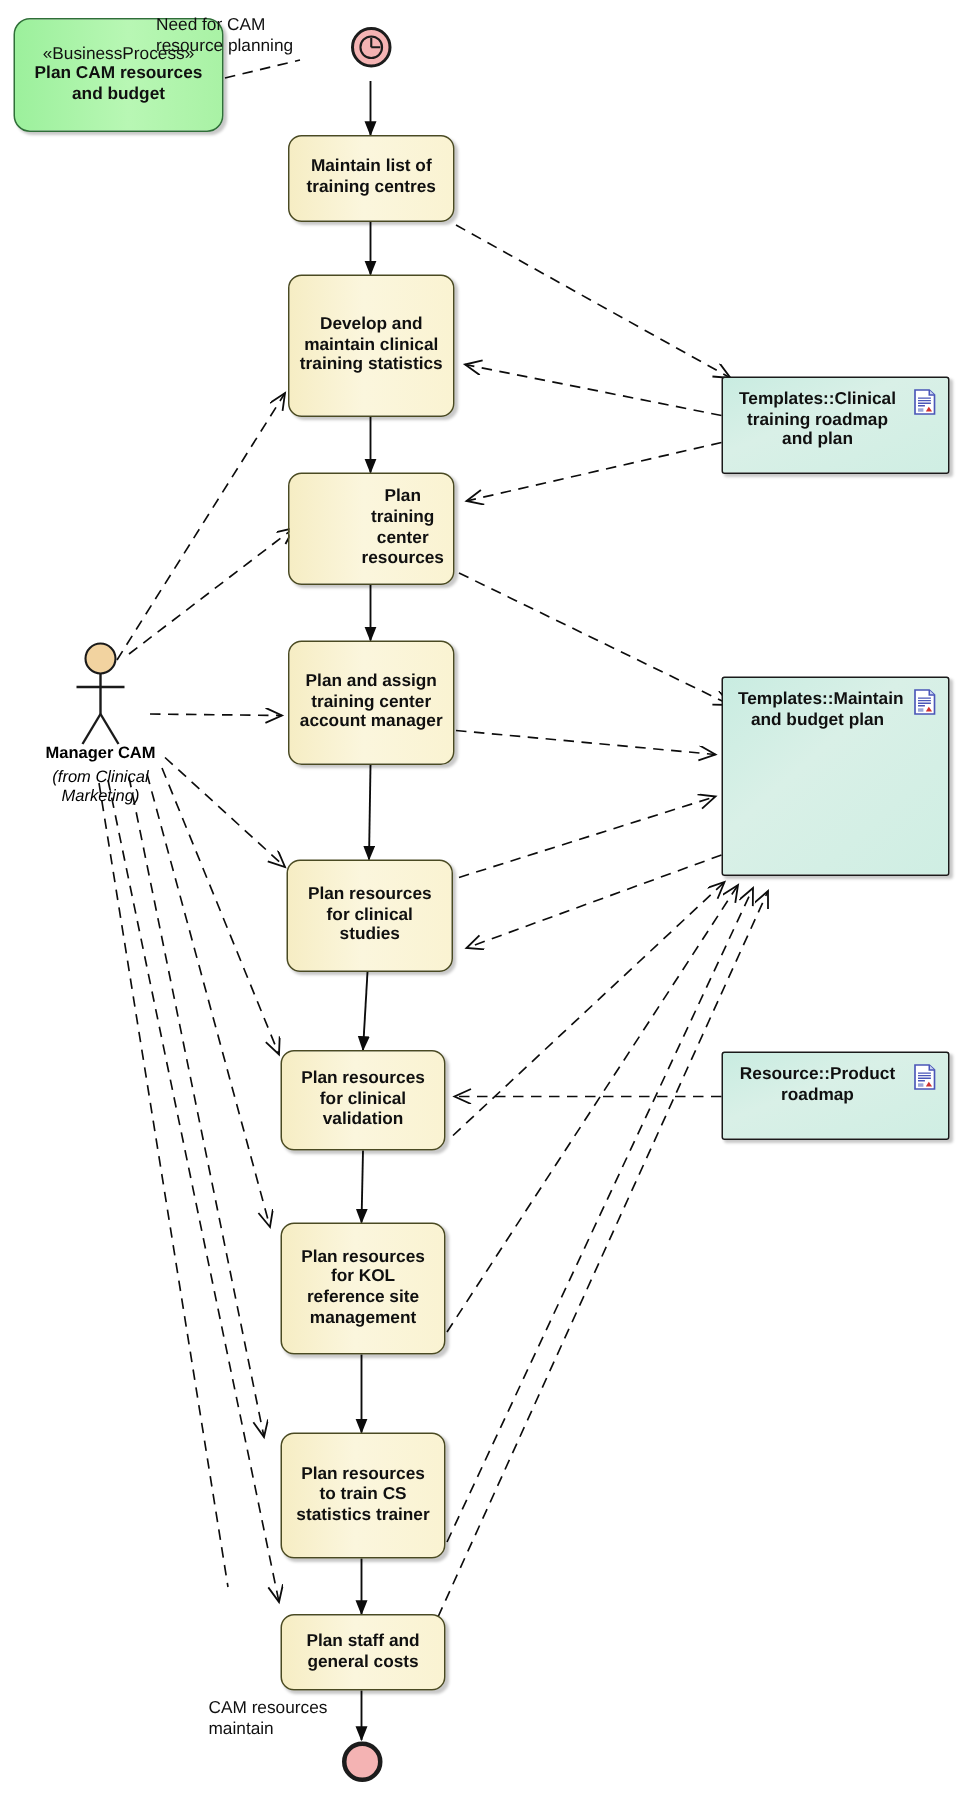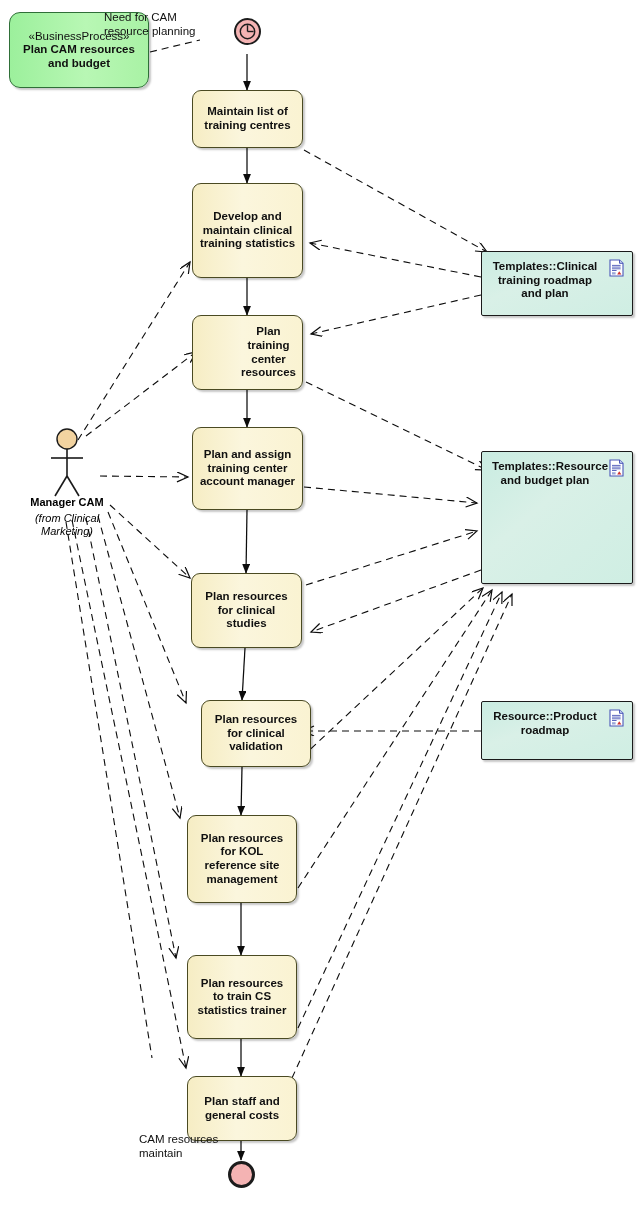--- a/index.html
+++ b/index.html
@@ -211,54 +211,54 @@
   </div>
 
   <div class="node activity" style="left:192px; top:427px; width:111px; height:83px;">
     <span>Plan and assign training center account manager</span>
   </div>
 
   <div class="node activity" style="left:191px; top:573px; width:111px; height:75px;">
     <span>Plan resources for clinical studies</span>
   </div>
 
-  <div class="node activity" style="left:187px; top:700px; width:110px; height:67px;margin-left:14px;">
+  <div class="node activity" style="left:187px; top:700px; width:110px; height:67px;">
     <span>Plan resources for clinical validation</span>
   </div>
 
   <div class="node activity" style="left:187px; top:815px; width:110px; height:88px;">
     <span>Plan resources for KOL reference site management</span>
   </div>
 
   <div class="node activity" style="left:187px; top:955px; width:110px; height:84px;">
     <span>Plan resources to train CS statistics trainer</span>
   </div>
 
-  <div class="node activity" style="left:187px; top:1076px; width:110px; height:65px;">
+  <div class="node activity" style="left:187px; top:1076px; width:110px; height:51px;">
     <span>Plan staff and general costs</span>
   </div>
 
   <div class="node artifact" style="left:481px; top:251px; width:152px; height:65px;">
     <span class="atext">Templates::Clinical training roadmap and plan</span>
     <svg class="doc-icon" viewBox="0 0 15 18">
       <path d="M1,1 H10.5 L14,4.3 V17 H1 Z" fill="#ffffff" stroke="#4a56b8" stroke-width="1.1"></path>
       <path d="M10.5,1 V4.3 H14" fill="#c8d2f2" stroke="#4a56b8" stroke-width="1"></path>
       <g stroke="#4a56b8" stroke-width="0.9">
         <line x1="3" y1="6.4" x2="11.6" y2="6.4"></line>
         <line x1="3" y1="8.1" x2="11.6" y2="8.1"></line>
         <line x1="3" y1="9.8" x2="11.6" y2="9.8"></line>
         <line x1="3" y1="11.5" x2="7.6" y2="11.5"></line>
       </g>
       <path d="M8.2,15.4 L10.2,12.2 L12.4,15.4 Z" fill="#d03030"></path>
       <rect x="3" y="13.2" width="3.6" height="2.3" fill="#9aa6d8"></rect>
     </svg>
   </div>
 
   <div class="node artifact" style="left:481px; top:451px; width:152px; height:133px;">
-    <span class="atext">Templates::Resource and budget plan</span>
+    <span class="atext">Templates::Maintain and budget plan</span>
     <svg class="doc-icon" viewBox="0 0 15 18">
       <path d="M1,1 H10.5 L14,4.3 V17 H1 Z" fill="#ffffff" stroke="#4a56b8" stroke-width="1.1"></path>
       <path d="M10.5,1 V4.3 H14" fill="#c8d2f2" stroke="#4a56b8" stroke-width="1"></path>
       <g stroke="#4a56b8" stroke-width="0.9">
         <line x1="3" y1="6.4" x2="11.6" y2="6.4"></line>
         <line x1="3" y1="8.1" x2="11.6" y2="8.1"></line>
         <line x1="3" y1="9.8" x2="11.6" y2="9.8"></line>
         <line x1="3" y1="11.5" x2="7.6" y2="11.5"></line>
       </g>
       <path d="M8.2,15.4 L10.2,12.2 L12.4,15.4 Z" fill="#d03030"></path>

